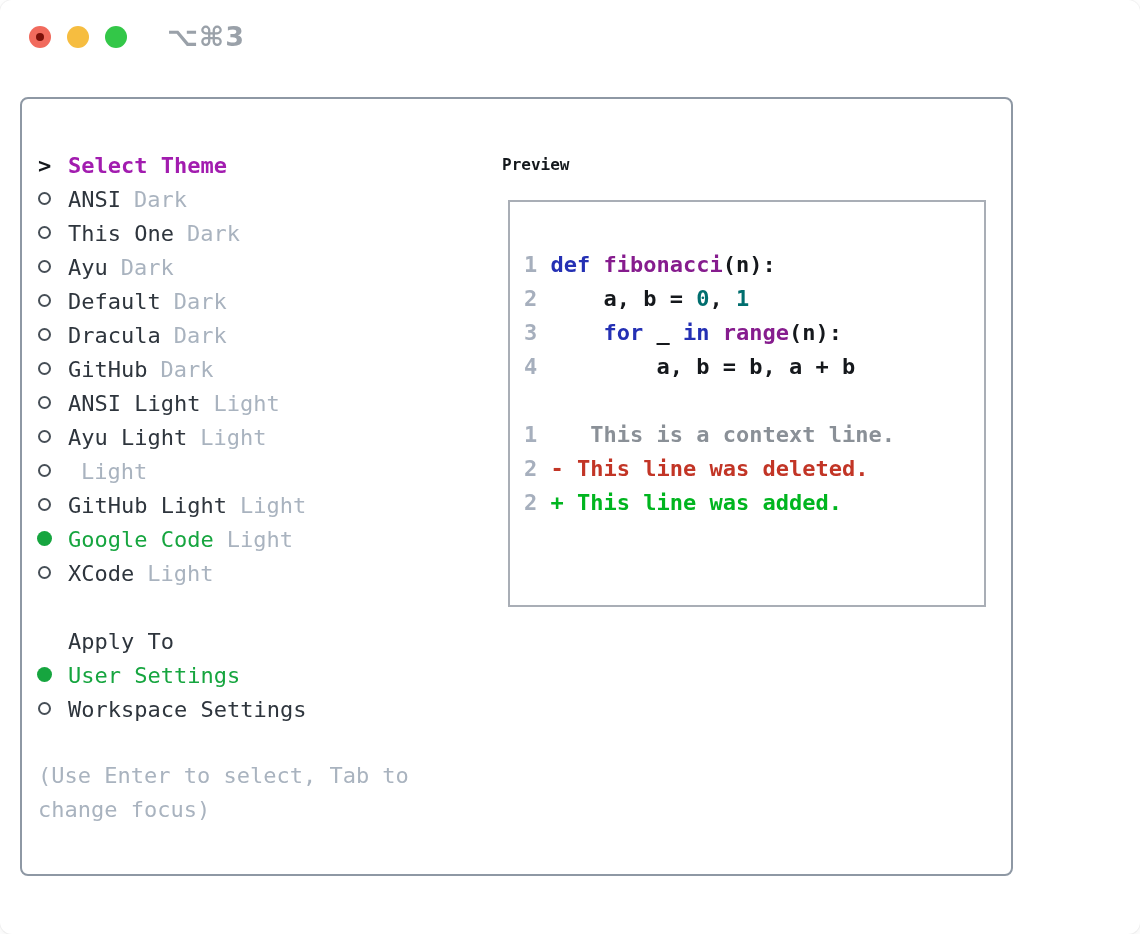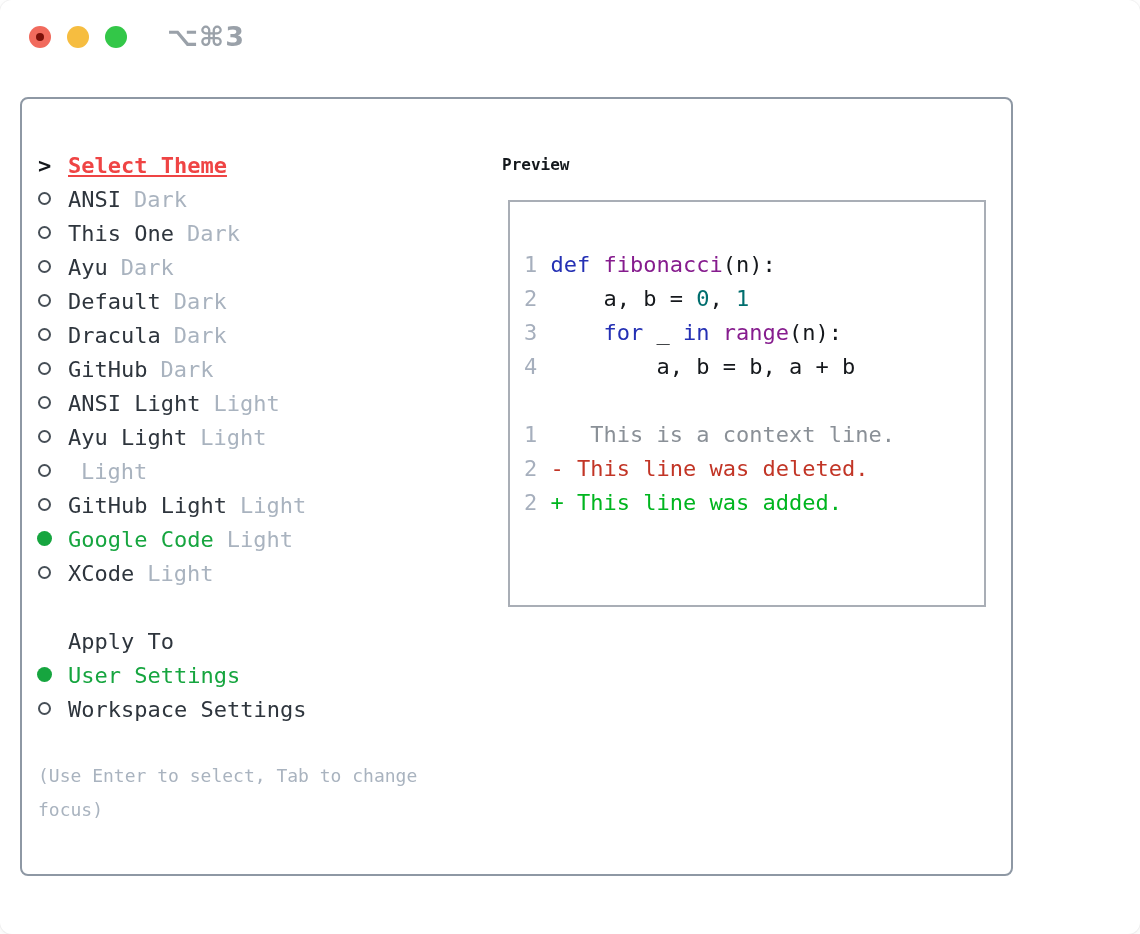--- a/index.html
+++ b/index.html
@@ -31,35 +31,35 @@
     border:2px solid var(--panel-border);border-radius:8px;background:#fff;
   }
   .menu,.apply{position:absolute;left:16px;}
   .menu{top:49px;}
   .apply{top:525px;}
   .row{display:flex;align-items:center;height:34px;font-size:22px;white-space:pre;}
   .bullet-slot{width:14px;height:14px;margin-right:16px;flex:0 0 auto;position:relative;}
   .radio{position:absolute;left:0;top:0;width:9px;height:9px;border:2.5px solid #474f57;border-radius:50%;}
   .radio.on{width:15px;height:15px;border:none;background:var(--accent);left:-1px;top:-1px;}
   .hdr-prefix{width:30px;flex:0 0 auto;font-weight:bold;color:#14181c;font-size:22px;}
-  .hdr-text{font-weight:bold;color:#ef4444;text-decoration:underline;}
+  .hdr-text{font-weight:bold;color:#a21caf;}
   .item-name{color:#2e353d;}
   .row.selected .item-name{color:var(--accent);}
   .variant{color:var(--muted);margin-left:13px;}
   .help{
     position:absolute;left:16px;top:660px;width:420px;
-    font-size:18px;line-height:34px;color:var(--muted);
+    font-size:22px;line-height:34px;color:var(--muted);
   }
   
   .preview-label{position:absolute;left:480px;top:49px;height:34px;line-height:34px;
     font-size:16px;font-weight:bold;color:#14181c;}
   .preview-box{
     position:absolute;left:486px;top:101px;width:478px;height:407px;
     border:2px solid var(--preview-border);background:#fff;box-sizing:border-box;
-    padding:46px 0 0 14px;overflow:hidden;
+    padding:46px 0 0 14px;overflow:hidden;font-weight:bold;
   }
   .cl{height:34px;line-height:34px;font-size:22px;white-space:pre;}
   .ln{color:var(--ln);}
   .tk-kw{color:var(--kw);}
   .tk-fn{color:var(--fn);}
   .tk-nm{color:var(--nm);}
   .tk-pl{color:var(--pl);}
   .tk-ctx{color:var(--context);}
   .tk-del{color:var(--deleted);}
   .tk-add{color:var(--added);}

